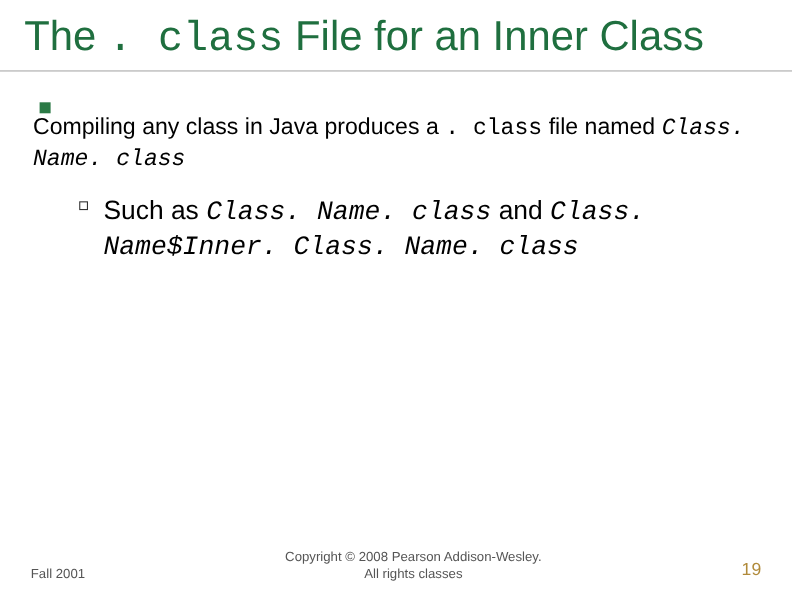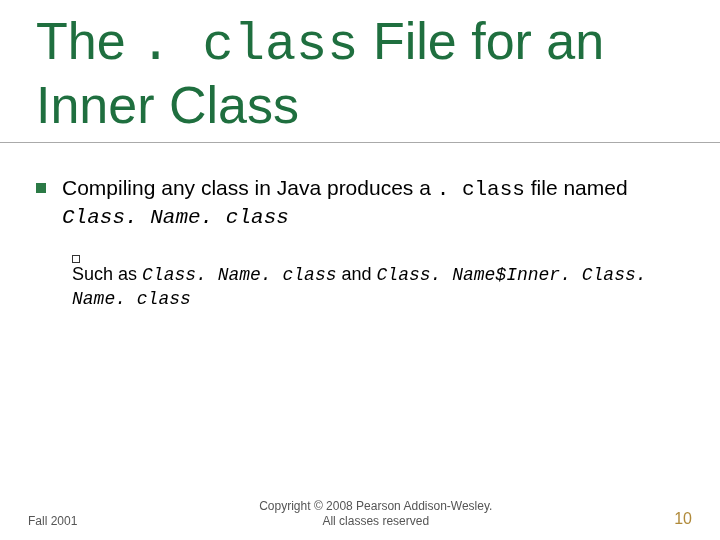--- a/index.html
+++ b/index.html
@@ -12,54 +12,54 @@
     color: #000;
     overflow: hidden;
   }
   .slide {
     position: relative;
     width: 720px;
     height: 540px;
     box-sizing: border-box;
   }
   .title {
-    font-size: 52px;
+    font-size: 38px;
     line-height: 1.15;
     color: #1f6f3f;
-    padding: 12px 22px 6px 36px;
+    padding: 12px 22px 6px 22px;
     border-bottom: 1px solid #aaa;
     font-weight: 400;
   }
   .title .code {
     font-family: "Courier New", Courier, monospace;
   }
   .body {
     padding: 10px 30px 0 30px;
     font-size: 21px;
     line-height: 1.25;
   }
   .b1 {
     display: flex;
-    margin: 22px 0 18px 0;
+    margin: 10px 0 18px 0;
+    flex-direction: column;
   }
   .b1 .bullet {
     flex: 0 0 auto;
     width: 10px;
     height: 10px;
     background: #2b7a46;
     margin: 8px 16px 0 6px;
   }
   .b1 .text {
     flex: 1 1 auto;
   }
   .b2 {
     display: flex;
     margin: 10px 0 0 42px;
-    font-size: 18px;
-    flex-direction: column;
+    font-size: 24px;
   }
   .b2 .bullet {
     flex: 0 0 auto;
     width: 8px;
     height: 8px;
     border: 1px solid #333;
     margin: 6px 14px 0 0;
     box-sizing: border-box;
   }
   .b2 .text {
@@ -111,18 +111,18 @@
         <span>Such as </span><span class="code italic">Class. Name. class</span><span> and </span><span class="code italic">Class. Name$Inner. Class. Name. class</span>
       </div>
     </div>
 
   </div>
 
   <div class="footer">
     <div class="footer-left">Fall 2001</div>
     <div class="footer-center">
       <span>Copyright © 2008 Pearson Addison-Wesley.</span><br>
-      <span>All classes reserved</span>
+      <span>All rights classes</span>
     </div>
-    <div class="footer-right">10</div>
+    <div class="footer-right">19</div>
   </div>
 
 </div>
 
 </body></html>

